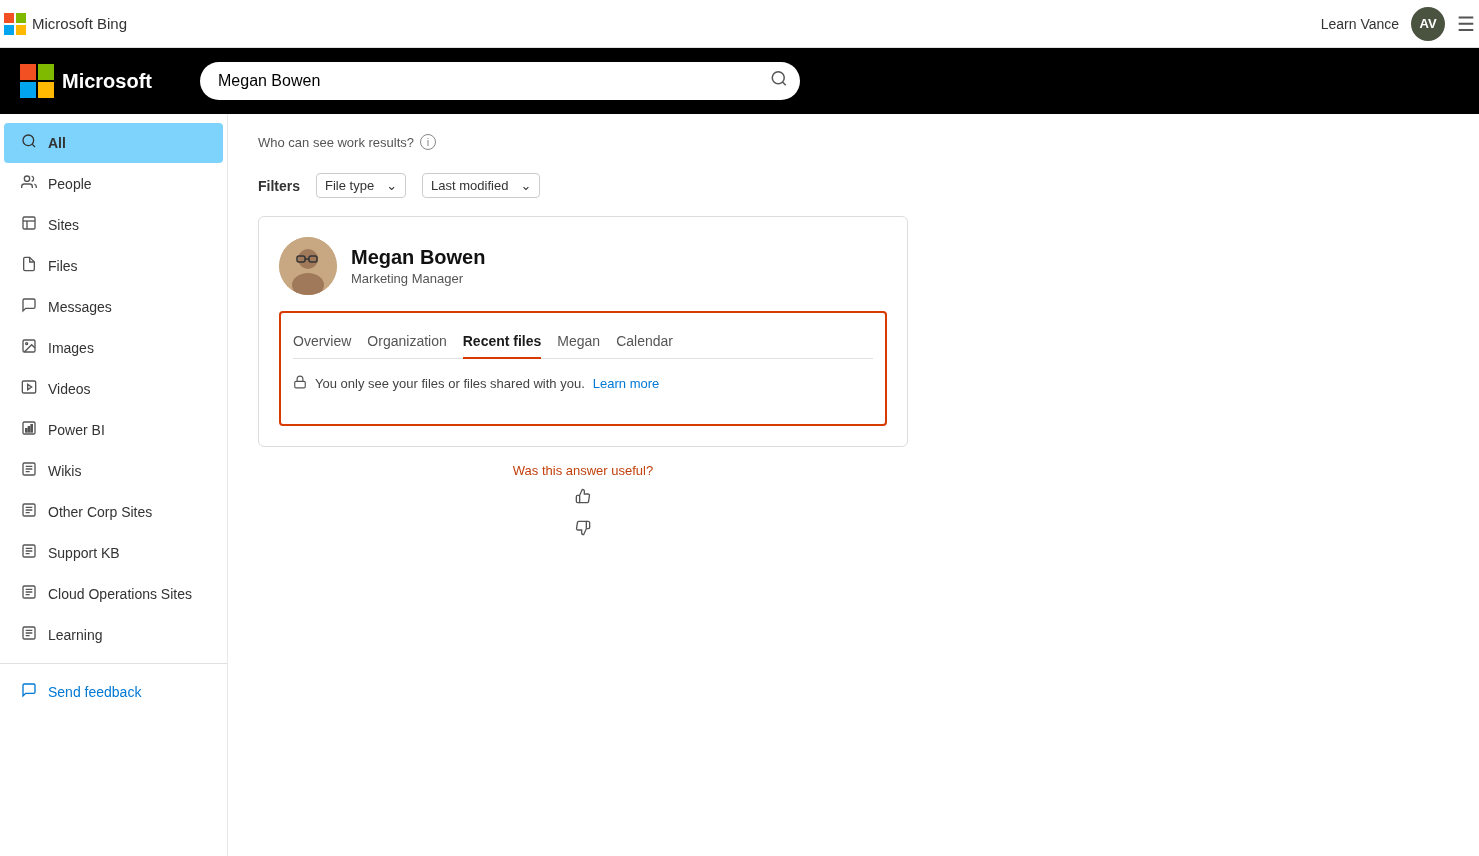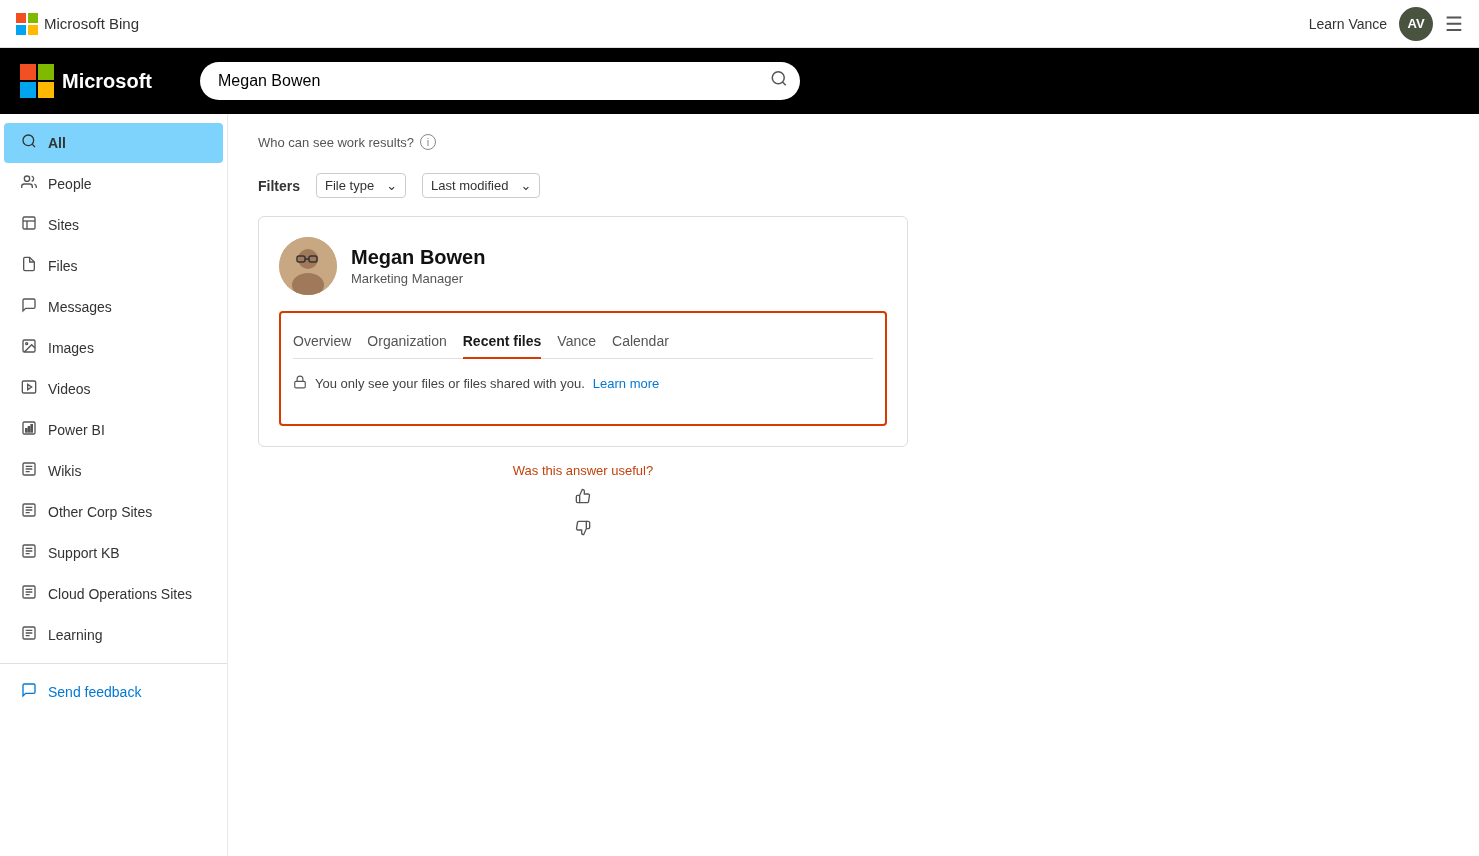--- a/index.html
+++ b/index.html
@@ -3,21 +3,21 @@
   <meta charset="utf-8">
   <style>
     * { box-sizing: border-box; margin: 0; padding: 0; }
     body { font-family: 'Segoe UI', Arial, sans-serif; font-size: 14px; background: #fff; }
 
     
     .bing-bar {
       display: flex;
       align-items: center;
       justify-content: space-between;
-      padding: 8px 16px;
+      padding: 8px 4px;
       background: #fff;
       border-bottom: 1px solid #e0e0e0;
       height: 48px;
     }
     .bing-logo {
       display: flex;
       align-items: center;
       gap: 6px;
       font-size: 15px;
       color: #333;
@@ -507,21 +507,21 @@
           <div class="profile-tab">
             <span>Overview</span>
           </div>
           <div class="profile-tab">
             <span>Organization</span>
           </div>
           <div class="profile-tab active">
             <span>Recent files</span>
           </div>
           <div class="profile-tab">
-            <span>Vance</span>
+            <span>Megan</span>
           </div>
           <div class="profile-tab">
             <span>Calendar</span>
           </div>
         </div>
 
         <div class="privacy-notice">
           <span class="lock-icon">
             <svg width="14" height="14" viewBox="0 0 24 24" fill="none" stroke="#555" stroke-width="2">
               <rect x="3" y="11" width="18" height="11" rx="2" ry="2"></rect>

